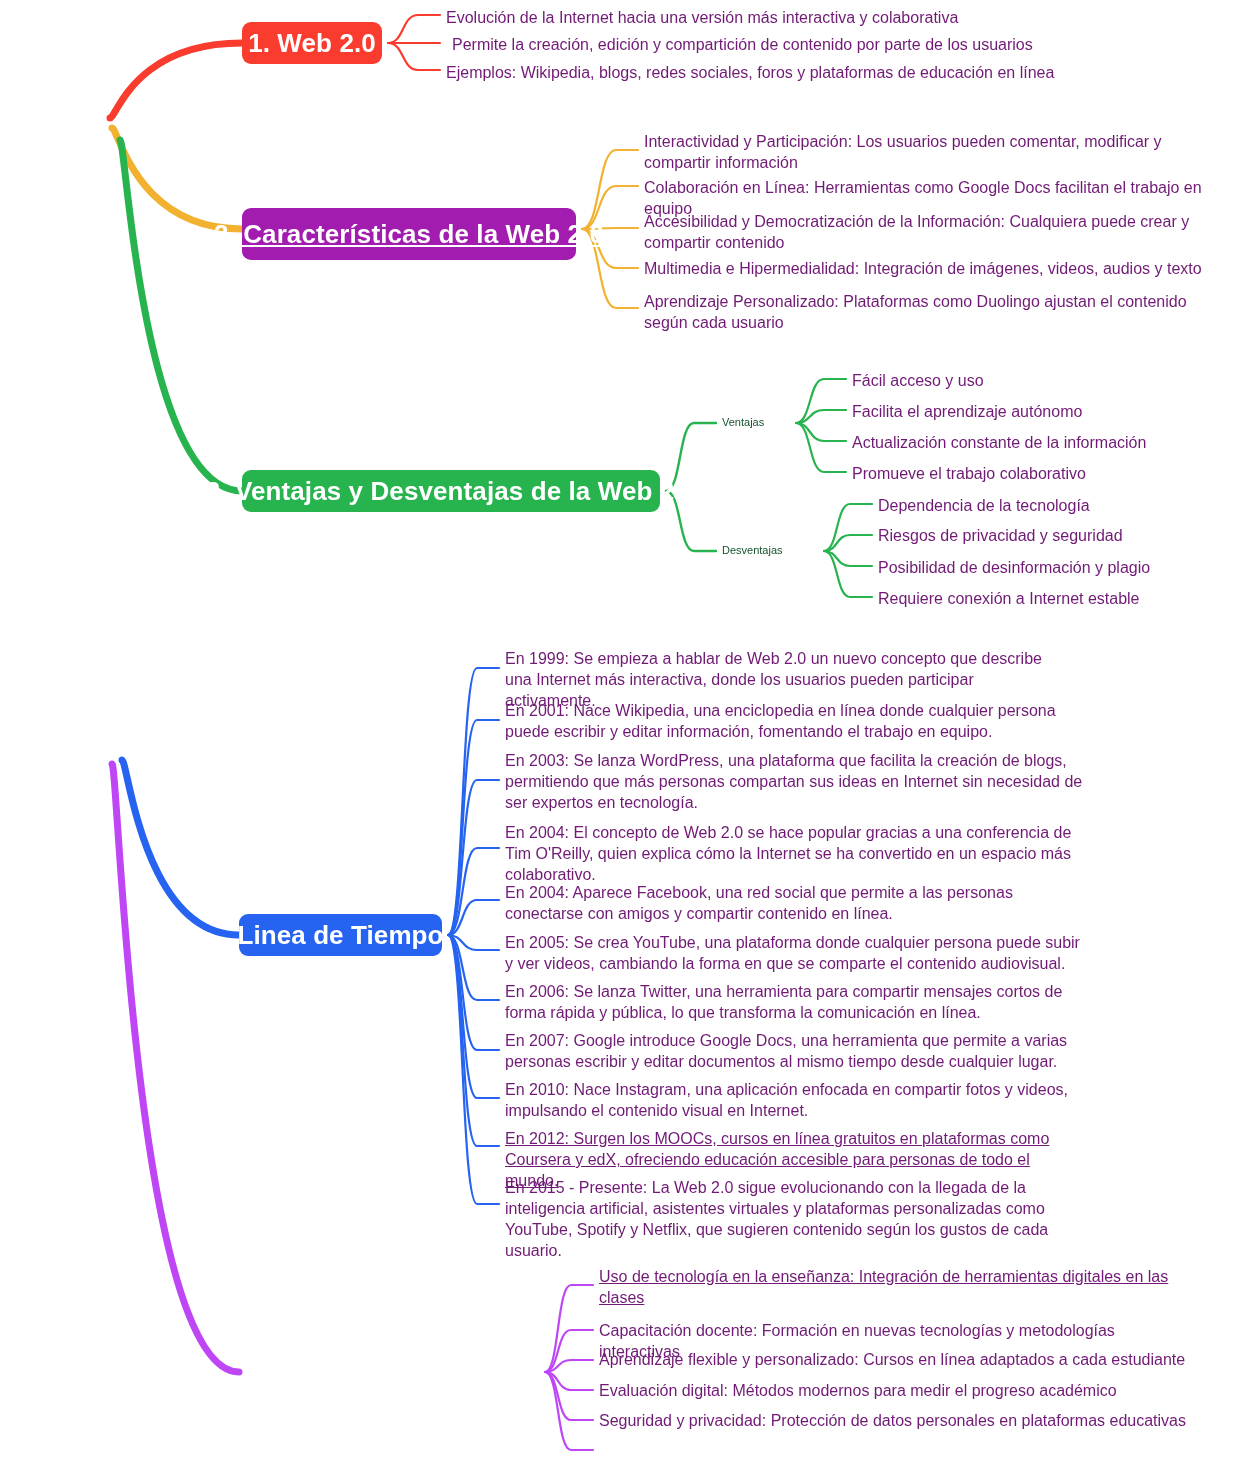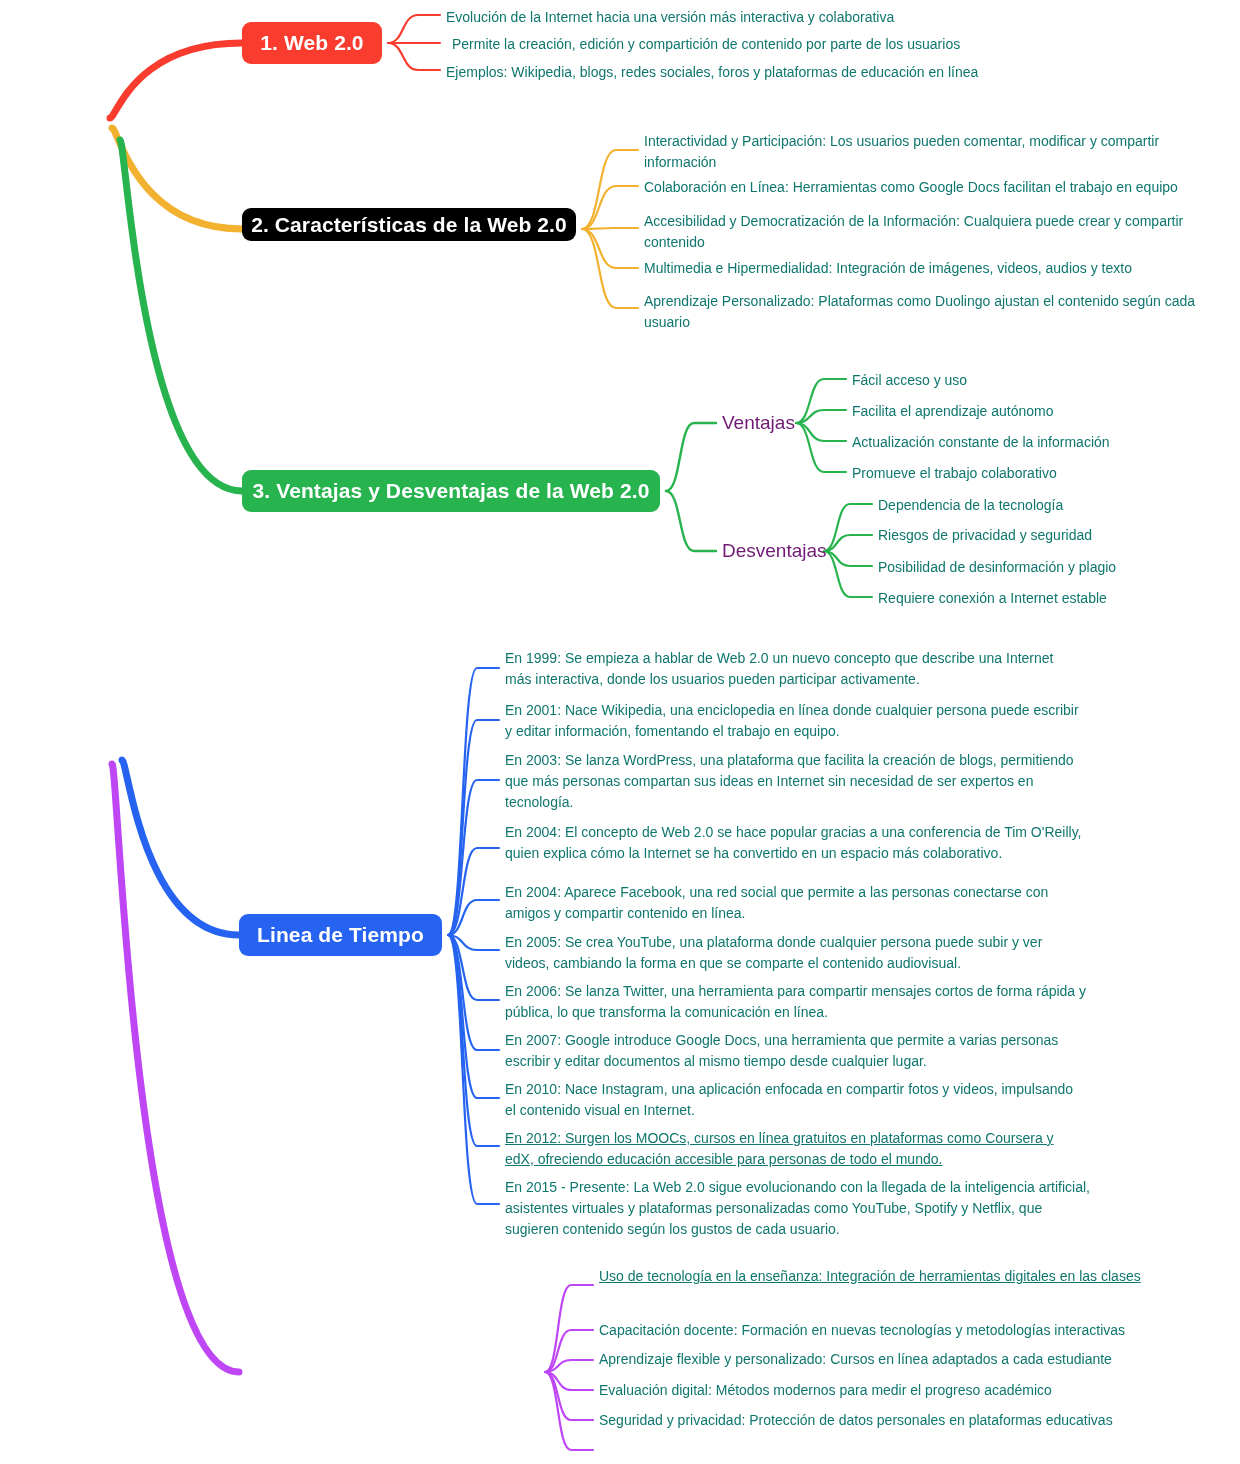--- a/index.html
+++ b/index.html
@@ -24,21 +24,21 @@
     width: 1240px;
     height: 1464px;
     pointer-events: none;
   }
   .node {
     position: absolute;
     box-sizing: border-box;
     border-radius: 9px;
     color: #ffffff;
     font-weight: bold;
-    font-size: 21px;
+    font-size: 26px;
     letter-spacing: 0.1px;
     display: flex;
     align-items: center;
     justify-content: center;
     padding: 8px 18px;
     white-space: nowrap;
     z-index: 5;
   }
   .root-node {
     position: absolute;
@@ -49,30 +49,30 @@
     font-weight: bold;
     font-size: 26px;
     display: flex;
     align-items: center;
     justify-content: center;
     white-space: nowrap;
     z-index: 6;
   }
   .leaf {
     position: absolute;
-    font-size: 14px;
+    font-size: 16px;
     line-height: 21px;
-    color: #0f766e;
+    color: #701a75;
     z-index: 4;
   }
   .sublabel {
     position: absolute;
-    font-size: 19px;
+    font-size: 11px;
     line-height: 21px;
-    color: #701a75;
+    color: #14532d;
     z-index: 4;
     white-space: nowrap;
   }
 </style>
 </head>
 <body>
 
 <div id="canvas">
 
   <svg id="wires" viewBox="0 0 1240 1464">
@@ -119,21 +119,21 @@
     </svg>
 
 
   <div class="node" style="left:242px; top:22px; width:140px; height:42px; background:#F93C2E;">
     <span>1. Web 2.0</span>
   </div>
   <div class="leaf" style="left:446px; top:7px; width:640px;"><span>Evolución de la Internet hacia una versión más interactiva y colaborativa</span></div>
   <div class="leaf" style="left:452px; top:34px; width:640px;"><span>Permite la creación, edición y compartición de contenido por parte de los usuarios</span></div>
   <div class="leaf" style="left:446px; top:62px; width:640px;"><span>Ejemplos: Wikipedia, blogs, redes sociales, foros y plataformas de educación en línea</span></div>
 
-  <div class="node" style="left:242px; top:208px; width:334px; height:33px; background:#000000;">
+  <div class="node" style="left:242px; top:208px; width:334px; height:52px; background:#a21caf;text-decoration:underline;">
     <span>2. Características de la Web 2.0</span>
   </div>
   <div class="leaf" style="left:644px; top:131px; width:580px;"><span>Interactividad y Participación: Los usuarios pueden comentar, modificar y compartir información</span></div>
   <div class="leaf" style="left:644px; top:177px; width:600px;"><span>Colaboración en Línea: Herramientas como Google Docs facilitan el trabajo en equipo</span></div>
   <div class="leaf" style="left:644px; top:211px; width:580px;"><span>Accesibilidad y Democratización de la Información: Cualquiera puede crear y compartir contenido</span></div>
   <div class="leaf" style="left:644px; top:258px; width:600px;"><span>Multimedia e Hipermedialidad: Integración de imágenes, videos, audios y texto</span></div>
   <div class="leaf" style="left:644px; top:291px; width:580px;"><span>Aprendizaje Personalizado: Plataformas como Duolingo ajustan el contenido según cada usuario</span></div>
 
   <div class="node" style="left:242px; top:470px; width:418px; height:42px; background:#27B34E;">
     <span>3. Ventajas y Desventajas de la Web 2.0</span>

